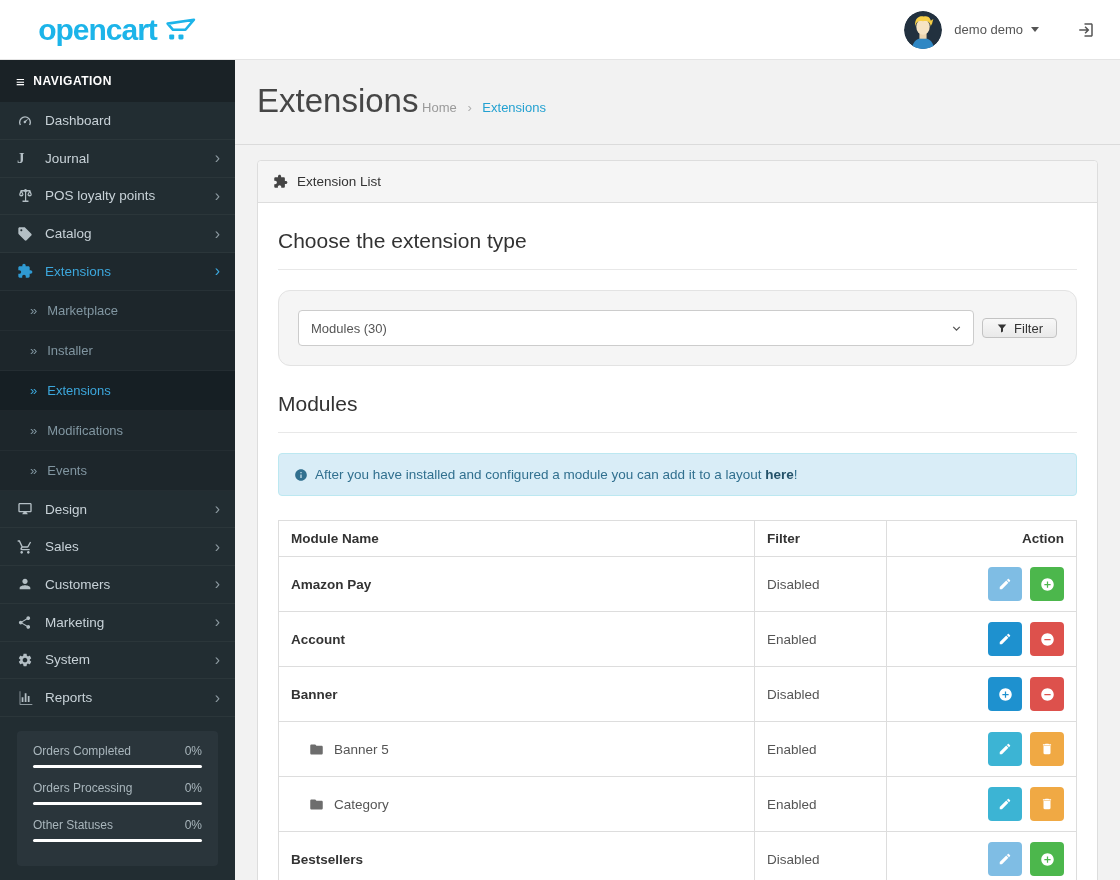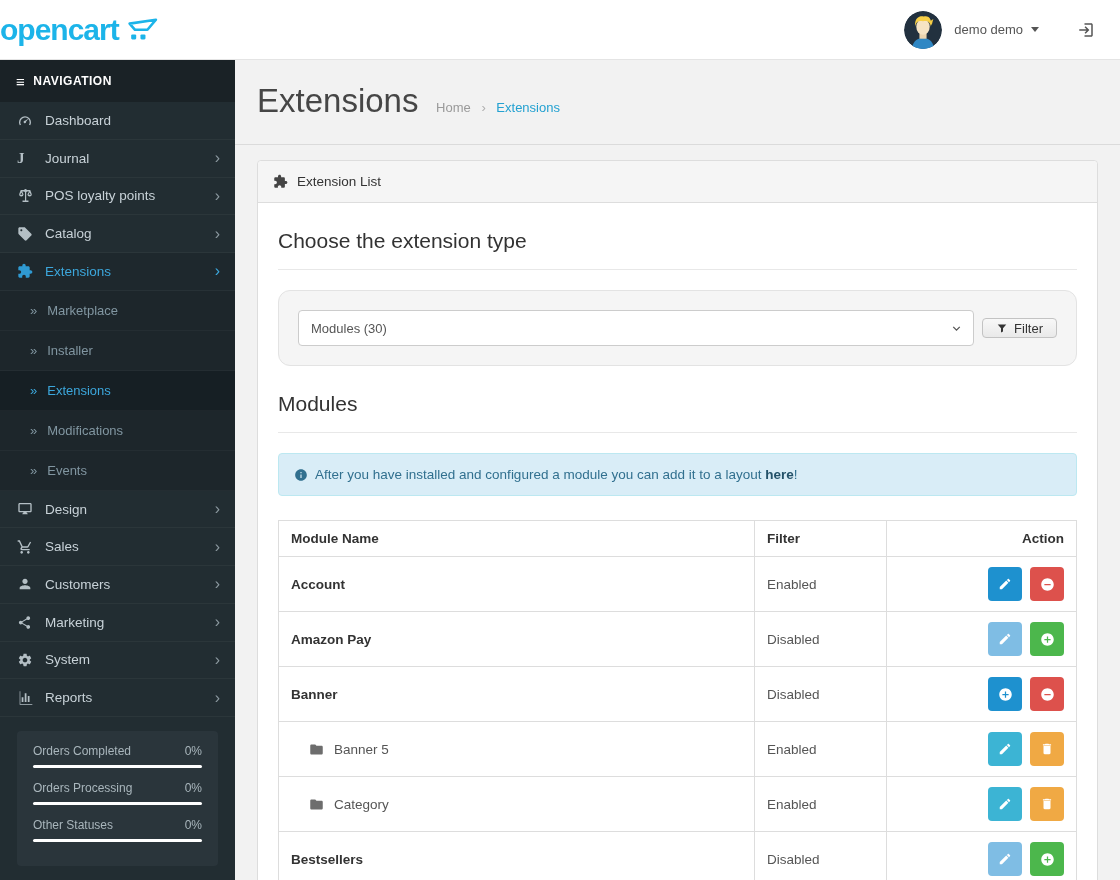--- a/index.html
+++ b/index.html
@@ -1,21 +1,21 @@
 <!DOCTYPE html>
 <html><head>
 <meta charset="utf-8">
 <style>
   * { margin:0; padding:0; box-sizing:border-box; }
   html,body { width:1120px; height:880px; overflow:hidden; background:#f2f2f2;
     font-family:"Liberation Sans","DejaVu Sans",sans-serif; font-size:13px; color:#333; }
 
   
   .header { display:flex; height:60px; background:#fff; border-bottom:1px solid #e4e4e4; }
-  .logo-area { width:235px; display:flex; align-items:center; }
+  .logo-area { width:235px; display:flex; align-items:center; justify-content:center; }
   .logo { display:flex; align-items:flex-start; gap:6px; cursor:pointer; }
   .logo-text { color:#1cb4e9; font-size:30px; font-weight:bold; letter-spacing:-1px; line-height:1; }
   .logo-cart { margin-top:2px; }
   .header-right { flex:1; display:flex; align-items:center; justify-content:flex-end; padding-right:25px; }
   .avatar { width:38px; height:38px; border-radius:50%; overflow:hidden; flex:0 0 auto; }
   .user-name { margin-left:12px; color:#555; font-size:13px; }
   .caret-down { margin-left:8px; width:0; height:0; border-left:4px solid transparent;
     border-right:4px solid transparent; border-top:5px solid #555; }
   .user-menu { display:flex; align-items:center; cursor:pointer; }
   .logout-btn { margin-left:38px; background:none; border:none; cursor:pointer; display:flex; align-items:center; }
@@ -45,21 +45,21 @@
   .sub-item .dbl { margin-right:10px; font-size:13px; }
   .sub-item.active { background:#161f24; color:#3ca7dc; }
   .stats-box { margin:14px 17px; background:#2a353b; border-radius:4px; padding:13px 16px 11px; }
   .stat-row { margin-bottom:13px; }
   .stat-line { display:flex; justify-content:space-between; color:#a9b6bc; font-size:12px; }
   .stat-bar { margin-top:7px; height:3px; background:#ffffff; border-radius:2px; }
 
   
   .page-header { padding:22px 22px 24px; border-bottom:1px solid #dbdbdb; }
   .page-title { display:inline; font-size:33px; font-weight:300; color:#464646; }
-  .breadcrumb { display:inline; margin-left:14px; font-size:13px; }
+  .breadcrumb { display:inline; font-size:13px; }
   .crumb-home { color:#9a9a9a; cursor:pointer; }
   .crumb-sep { color:#b0b0b0; margin:0 7px; }
   .crumb-link { color:#23a1d1; text-decoration:none; cursor:pointer; }
 
   
   .panel { margin:15px 22px 0; background:#fff; border:1px solid #ddd; border-radius:4px; }
   .panel-heading { background:#f5f5f5; border-bottom:1px solid #ddd; padding:13px 15px;
     color:#333; font-size:13.5px; display:flex; align-items:center; gap:9px;
     border-radius:4px 4px 0 0; }
   .panel-heading svg { fill:#444; }
@@ -409,47 +409,47 @@
             </colgroup>
           <thead>
             <tr>
               <th>Module Name</th>
               <th>Filter</th>
               <th class="col-action">Action</th>
             </tr>
           </thead>
           <tbody>
             <tr>
+              <td class="cell-name">Amazon Pay</td>
+              <td class="cell-status">Disabled</td>
+              <td class="cell-action">
+                <button class="abtn b-primary-light">
+                    <svg width="14" height="14" viewBox="0 0 24 24">
+                      <use href="#i-pencil"></use>
+                    </svg>
+                  </button>
+                <button class="abtn b-success">
+                    <svg width="15" height="15" viewBox="0 0 24 24">
+                      <use href="#i-plus-circle"></use>
+                    </svg>
+                  </button>
+              </td>
+            </tr>
+            <tr>
               <td class="cell-name">Account</td>
               <td class="cell-status">Enabled</td>
               <td class="cell-action">
                 <button class="abtn b-primary">
                     <svg width="14" height="14" viewBox="0 0 24 24">
                       <use href="#i-pencil"></use>
                     </svg>
                   </button>
                 <button class="abtn b-danger">
                     <svg width="15" height="15" viewBox="0 0 24 24">
                       <use href="#i-minus-circle"></use>
-                    </svg>
-                  </button>
-              </td>
-            </tr>
-            <tr>
-              <td class="cell-name">Amazon Pay</td>
-              <td class="cell-status">Disabled</td>
-              <td class="cell-action">
-                <button class="abtn b-primary-light">
-                    <svg width="14" height="14" viewBox="0 0 24 24">
-                      <use href="#i-pencil"></use>
-                    </svg>
-                  </button>
-                <button class="abtn b-success">
-                    <svg width="15" height="15" viewBox="0 0 24 24">
-                      <use href="#i-plus-circle"></use>
                     </svg>
                   </button>
               </td>
             </tr>
             <tr>
               <td class="cell-name">Banner</td>
               <td class="cell-status">Disabled</td>
               <td class="cell-action">
                 <button class="abtn b-primary">
                     <svg width="15" height="15" viewBox="0 0 24 24">

